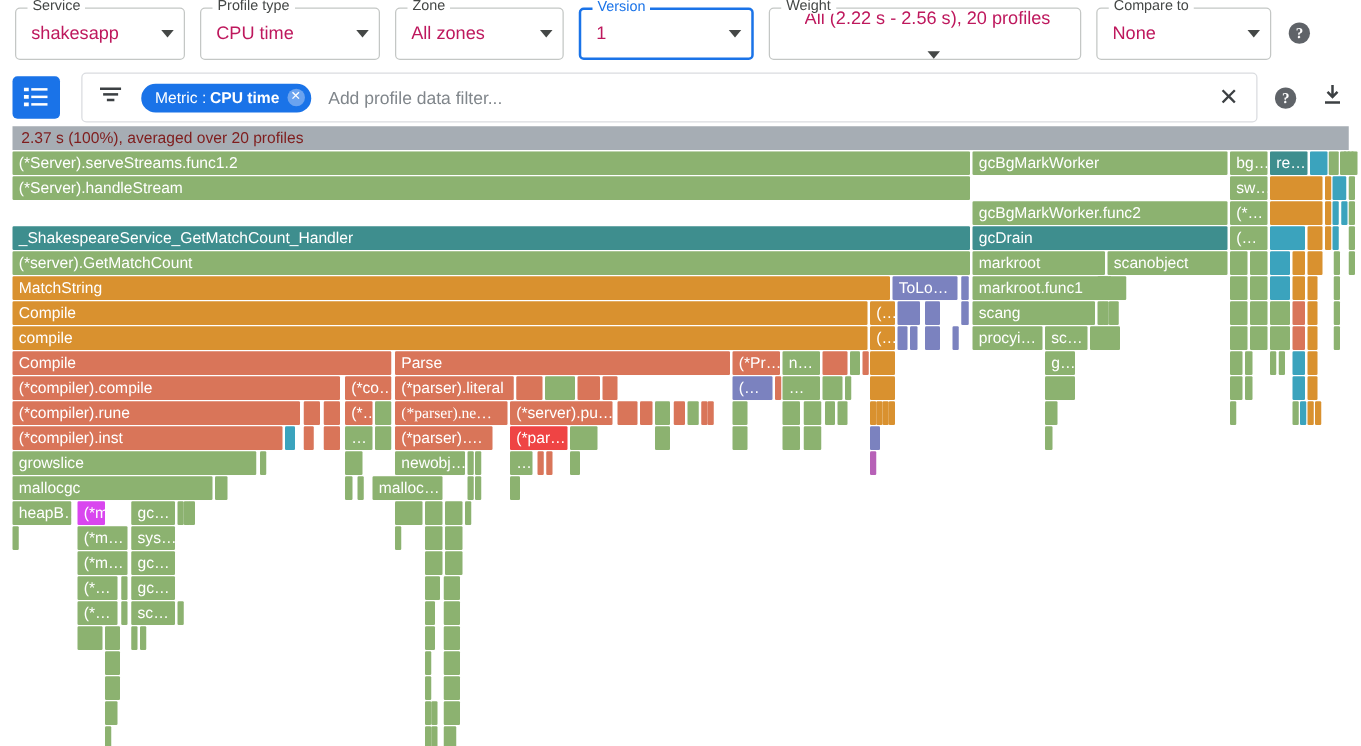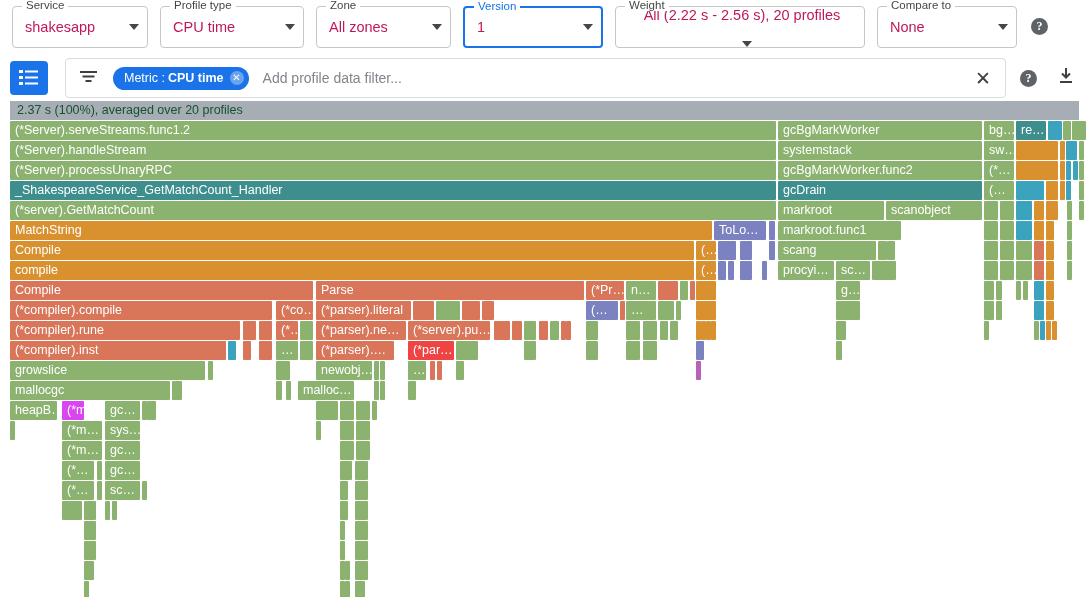--- a/index.html
+++ b/index.html
@@ -152,21 +152,21 @@
     cursor: pointer;
   }
   #download { margin-left: 20px; margin-right: 4px; flex: none; cursor: pointer; }
 
   
   #summary {
     position: absolute;
     left: 10px; top: 101px;
     width: 1069px; height: 19px;
     background: #a6adb4;
-    color: #14532d;
+    color: #7f1d1d;
     font-size: 12.5px;
     line-height: 19px;
     padding-left: 7px;
     overflow: hidden;
     white-space: nowrap;
   }
   #flame {
     position: absolute;
     left: 0; top: 121px;
     width: 1089px; height: 476px;
@@ -264,27 +264,25 @@
     <div class="fr" style="left: 778px; top: 0px; width: 204px; background: rgb(140, 178, 112);">gcBgMarkWorker</div>
     <div class="fr" style="left: 984px; top: 0px; width: 30px; background: rgb(140, 178, 112);">bg…</div>
     <div class="fr" style="left: 1016px; top: 0px; width: 30px; background: rgb(62, 142, 142);">re…</div>
     <div class="fr" style="left: 1048px; top: 0px; width: 14px; background: rgb(59, 163, 189);"></div>
     <div class="fr" style="left: 1063px; top: 0px; width: 8px; background: rgb(140, 178, 112);"></div>
     <div class="fr" style="left: 1072px; top: 0px; width: 2px; background: rgb(140, 178, 112);"></div>
     <div class="fr" style="left: 1075px; top: 0px; width: 2px; background: rgb(140, 178, 112);"></div>
     <div class="fr" style="left: 1078px; top: 0px; width: 2px; background: rgb(140, 178, 112);"></div>
     <div class="fr" style="left: 1081px; top: 0px; width: 2px; background: rgb(140, 178, 112);"></div>
     <div class="fr" style="left: 10px; top: 20px; width: 766px; background: rgb(140, 178, 112);">(*Server).handleStream</div>
-    <div class="fr" style="left: 778px; top: 20px; width: 204px; background: rgb(140, 178, 112);">systemstack</div>
     <div class="fr" style="left: 984px; top: 20px; width: 30px; background: rgb(140, 178, 112);">sw…</div>
     <div class="fr" style="left: 1016px; top: 20px; width: 42px; background: rgb(217, 145, 47);"></div>
     <div class="fr" style="left: 1060px; top: 20px; width: 4px; background: rgb(217, 145, 47);"></div>
     <div class="fr" style="left: 1066px; top: 20px; width: 11px; background: rgb(59, 163, 189);"></div>
     <div class="fr" style="left: 1079px; top: 20px; width: 3px; background: rgb(140, 178, 112);"></div>
-    <div class="fr" style="left: 10px; top: 40px; width: 766px; background: rgb(140, 178, 112);">(*Server).processUnaryRPC</div>
     <div class="fr" style="left: 778px; top: 40px; width: 204px; background: rgb(140, 178, 112);">gcBgMarkWorker.func2</div>
     <div class="fr" style="left: 984px; top: 40px; width: 30px; background: rgb(140, 178, 112);">(*…</div>
     <div class="fr" style="left: 1016px; top: 40px; width: 42px; background: rgb(217, 145, 47);"></div>
     <div class="fr" style="left: 1060px; top: 40px; width: 4px; background: rgb(217, 145, 47);"></div>
     <div class="fr" style="left: 1066px; top: 40px; width: 5px; background: rgb(59, 163, 189);"></div>
     <div class="fr" style="left: 1073px; top: 40px; width: 4px; background: rgb(59, 163, 189);"></div>
     <div class="fr" style="left: 1079px; top: 40px; width: 3px; background: rgb(140, 178, 112);"></div>
     <div class="fr" style="left: 10px; top: 60px; width: 766px; background: rgb(62, 142, 142);">_ShakespeareService_GetMatchCount_Handler</div>
     <div class="fr" style="left: 778px; top: 60px; width: 204px; background: rgb(62, 142, 142);">gcDrain</div>
     <div class="fr" style="left: 984px; top: 60px; width: 30px; background: rgb(140, 178, 112);">(…</div>
@@ -377,21 +375,21 @@
     <div class="fr" style="left: 836px; top: 180px; width: 24px; background: rgb(140, 178, 112);"></div>
     <div class="fr" style="left: 984px; top: 180px; width: 10px; background: rgb(140, 178, 112);"></div>
     <div class="fr" style="left: 996px; top: 180px; width: 6px; background: rgb(140, 178, 112);"></div>
     <div class="fr" style="left: 1034px; top: 180px; width: 10px; background: rgb(59, 163, 189);"></div>
     <div class="fr" style="left: 1046px; top: 180px; width: 8px; background: rgb(217, 145, 47);"></div>
     <div class="fr" style="left: 10px; top: 200px; width: 230px; background: rgb(217, 117, 89);">(*compiler).rune</div>
     <div class="fr" style="left: 243px; top: 200px; width: 13px; background: rgb(217, 117, 89);"></div>
     <div class="fr" style="left: 259px; top: 200px; width: 13px; background: rgb(217, 117, 89);"></div>
     <div class="fr" style="left: 276px; top: 200px; width: 22px; background: rgb(217, 117, 89);">(*…</div>
     <div class="fr" style="left: 300px; top: 200px; width: 13px; background: rgb(140, 178, 112);"></div>
-    <div class="fr" style="left: 316px; top: 200px; width: 90px; background: rgb(217, 117, 89);">(*parser).ne…</div>
+    <div class="fr" style="left: 316px; top: 200px; width: 90px; background: rgb(217, 117, 89); font-family: Liberation Serif, serif;">(*parser).ne…</div>
     <div class="fr" style="left: 408px; top: 200px; width: 82px; background: rgb(217, 117, 89);">(*server).pu…</div>
     <div class="fr" style="left: 494px; top: 200px; width: 16px; background: rgb(217, 117, 89);"></div>
     <div class="fr" style="left: 512px; top: 200px; width: 10px; background: rgb(217, 117, 89);"></div>
     <div class="fr" style="left: 524px; top: 200px; width: 12px; background: rgb(140, 178, 112);"></div>
     <div class="fr" style="left: 539px; top: 200px; width: 9px; background: rgb(217, 117, 89);"></div>
     <div class="fr" style="left: 550px; top: 200px; width: 9px; background: rgb(140, 178, 112);"></div>
     <div class="fr" style="left: 561px; top: 200px; width: 3px; background: rgb(217, 117, 89);"></div>
     <div class="fr" style="left: 566px; top: 200px; width: 3px; background: rgb(217, 117, 89);"></div>
     <div class="fr" style="left: 586px; top: 200px; width: 12px; background: rgb(140, 178, 112);"></div>
     <div class="fr" style="left: 626px; top: 200px; width: 14px; background: rgb(140, 178, 112);"></div>

